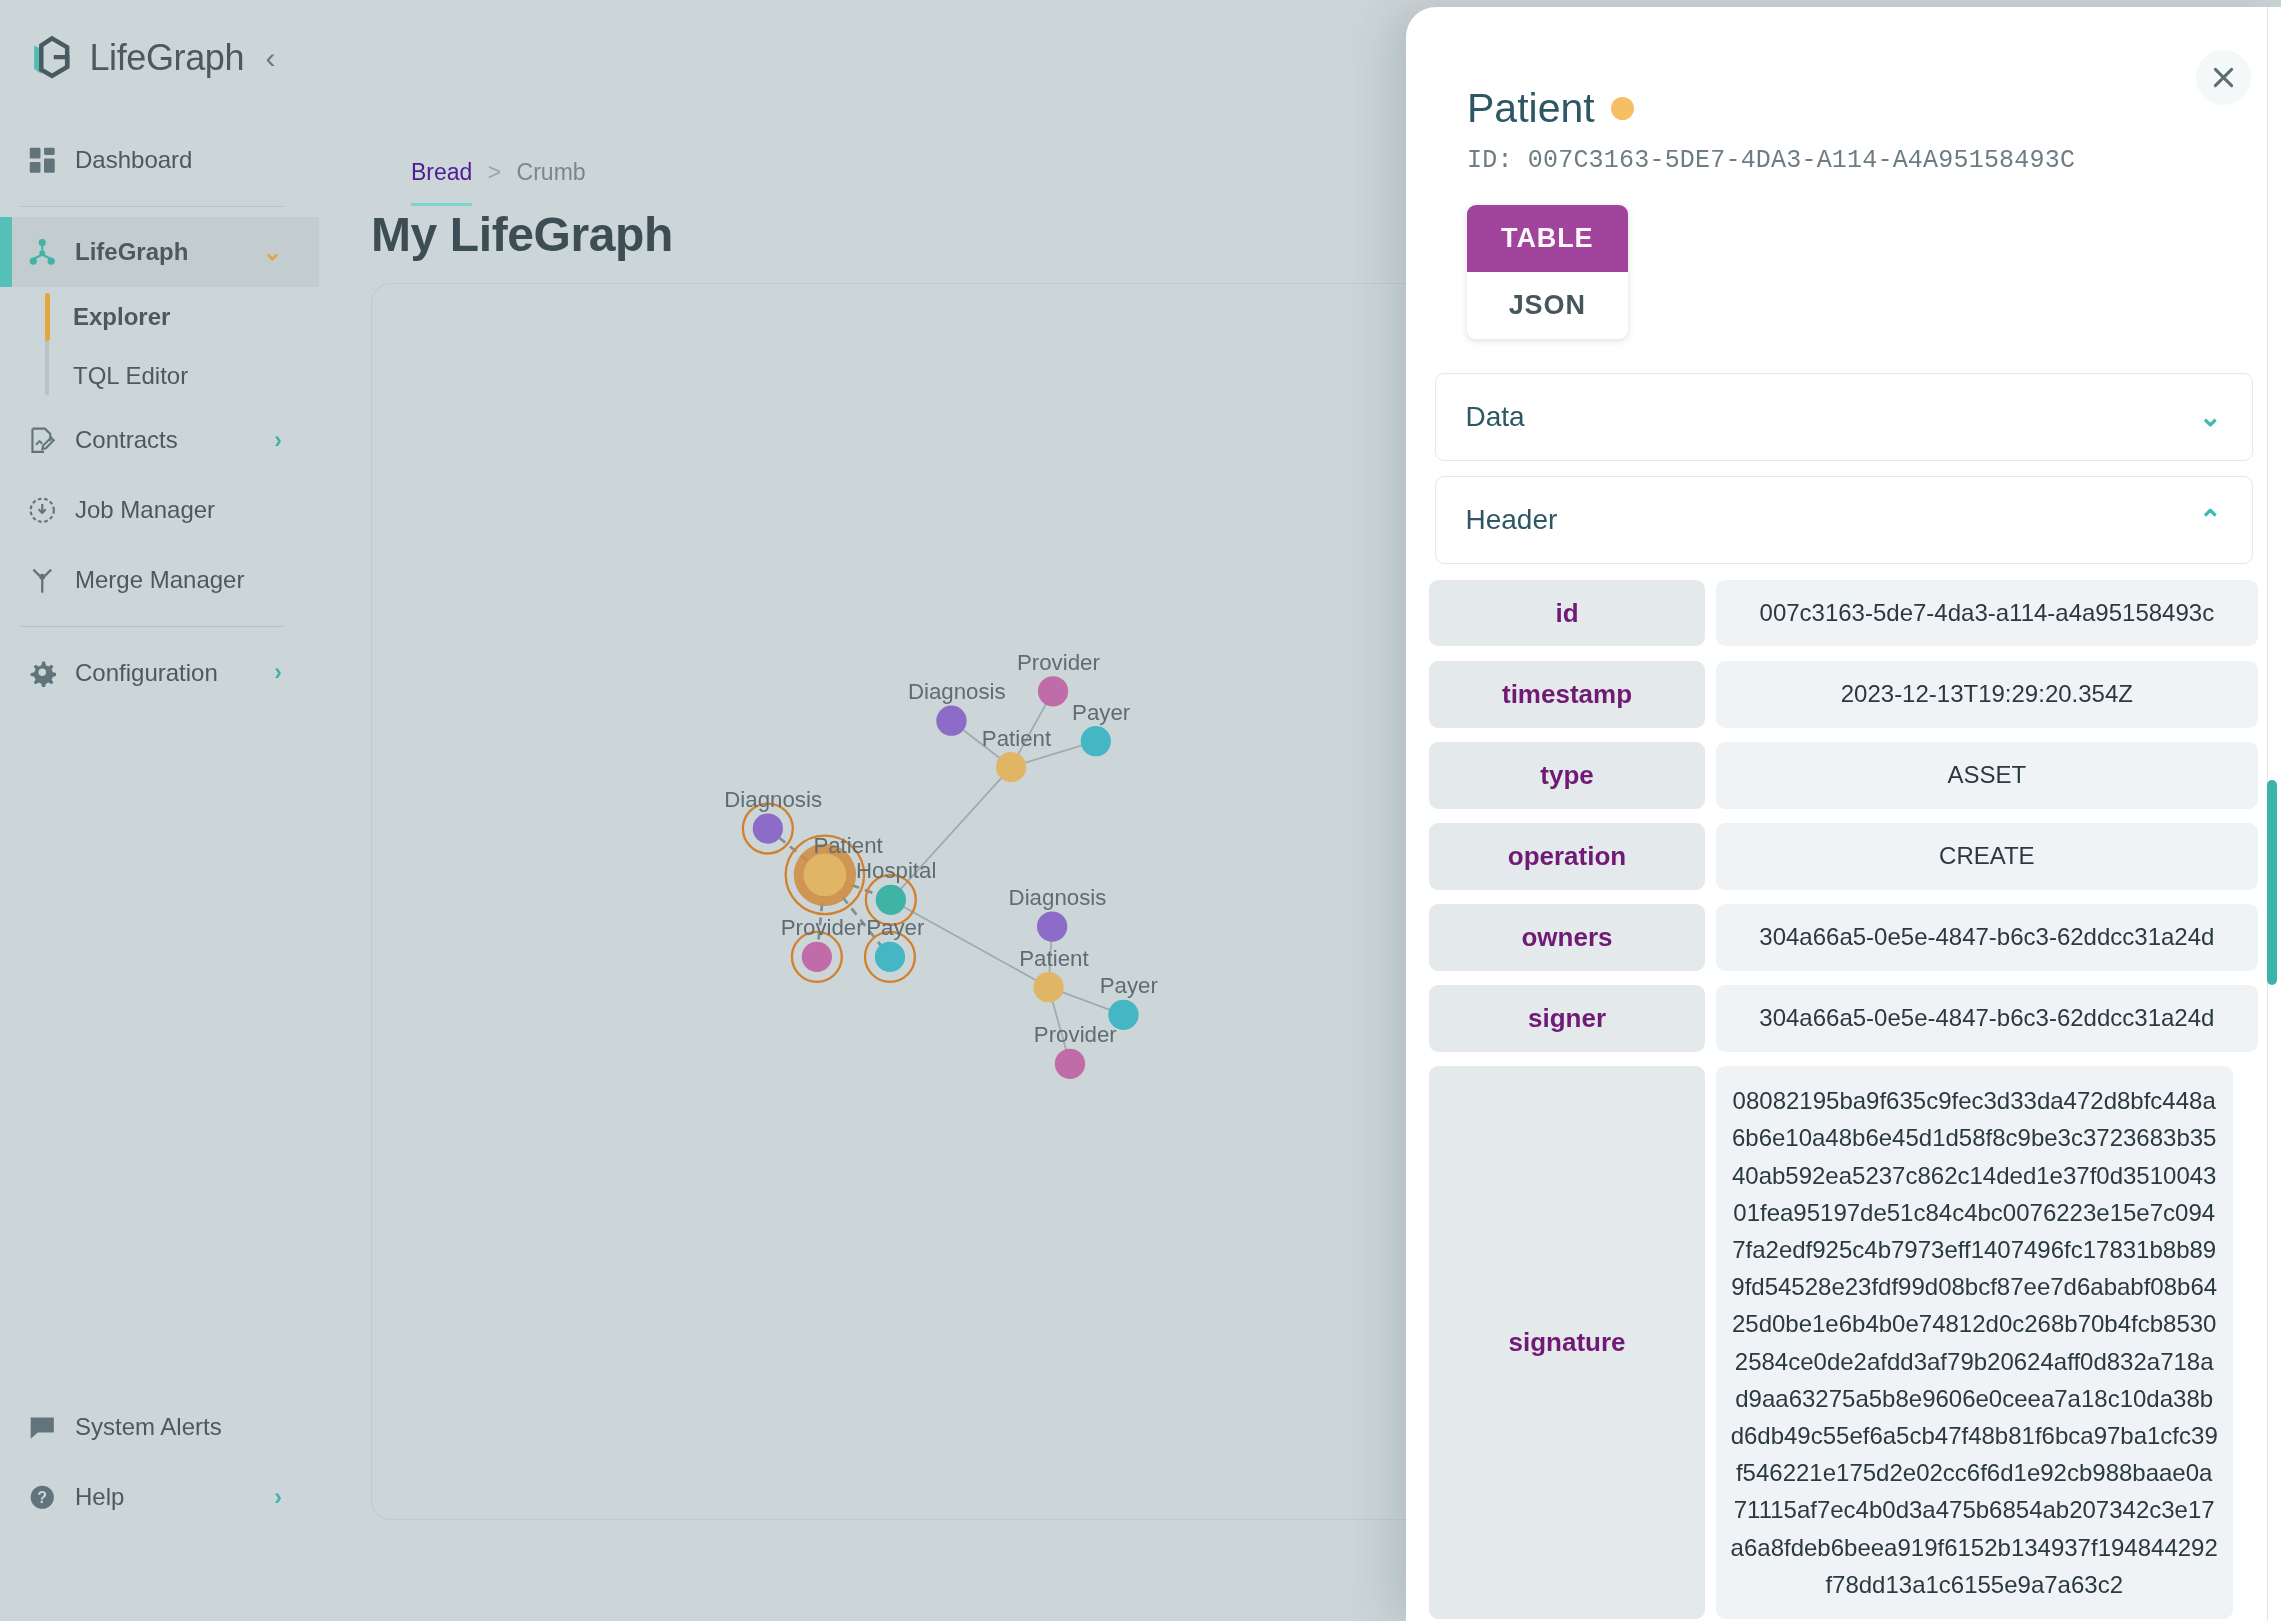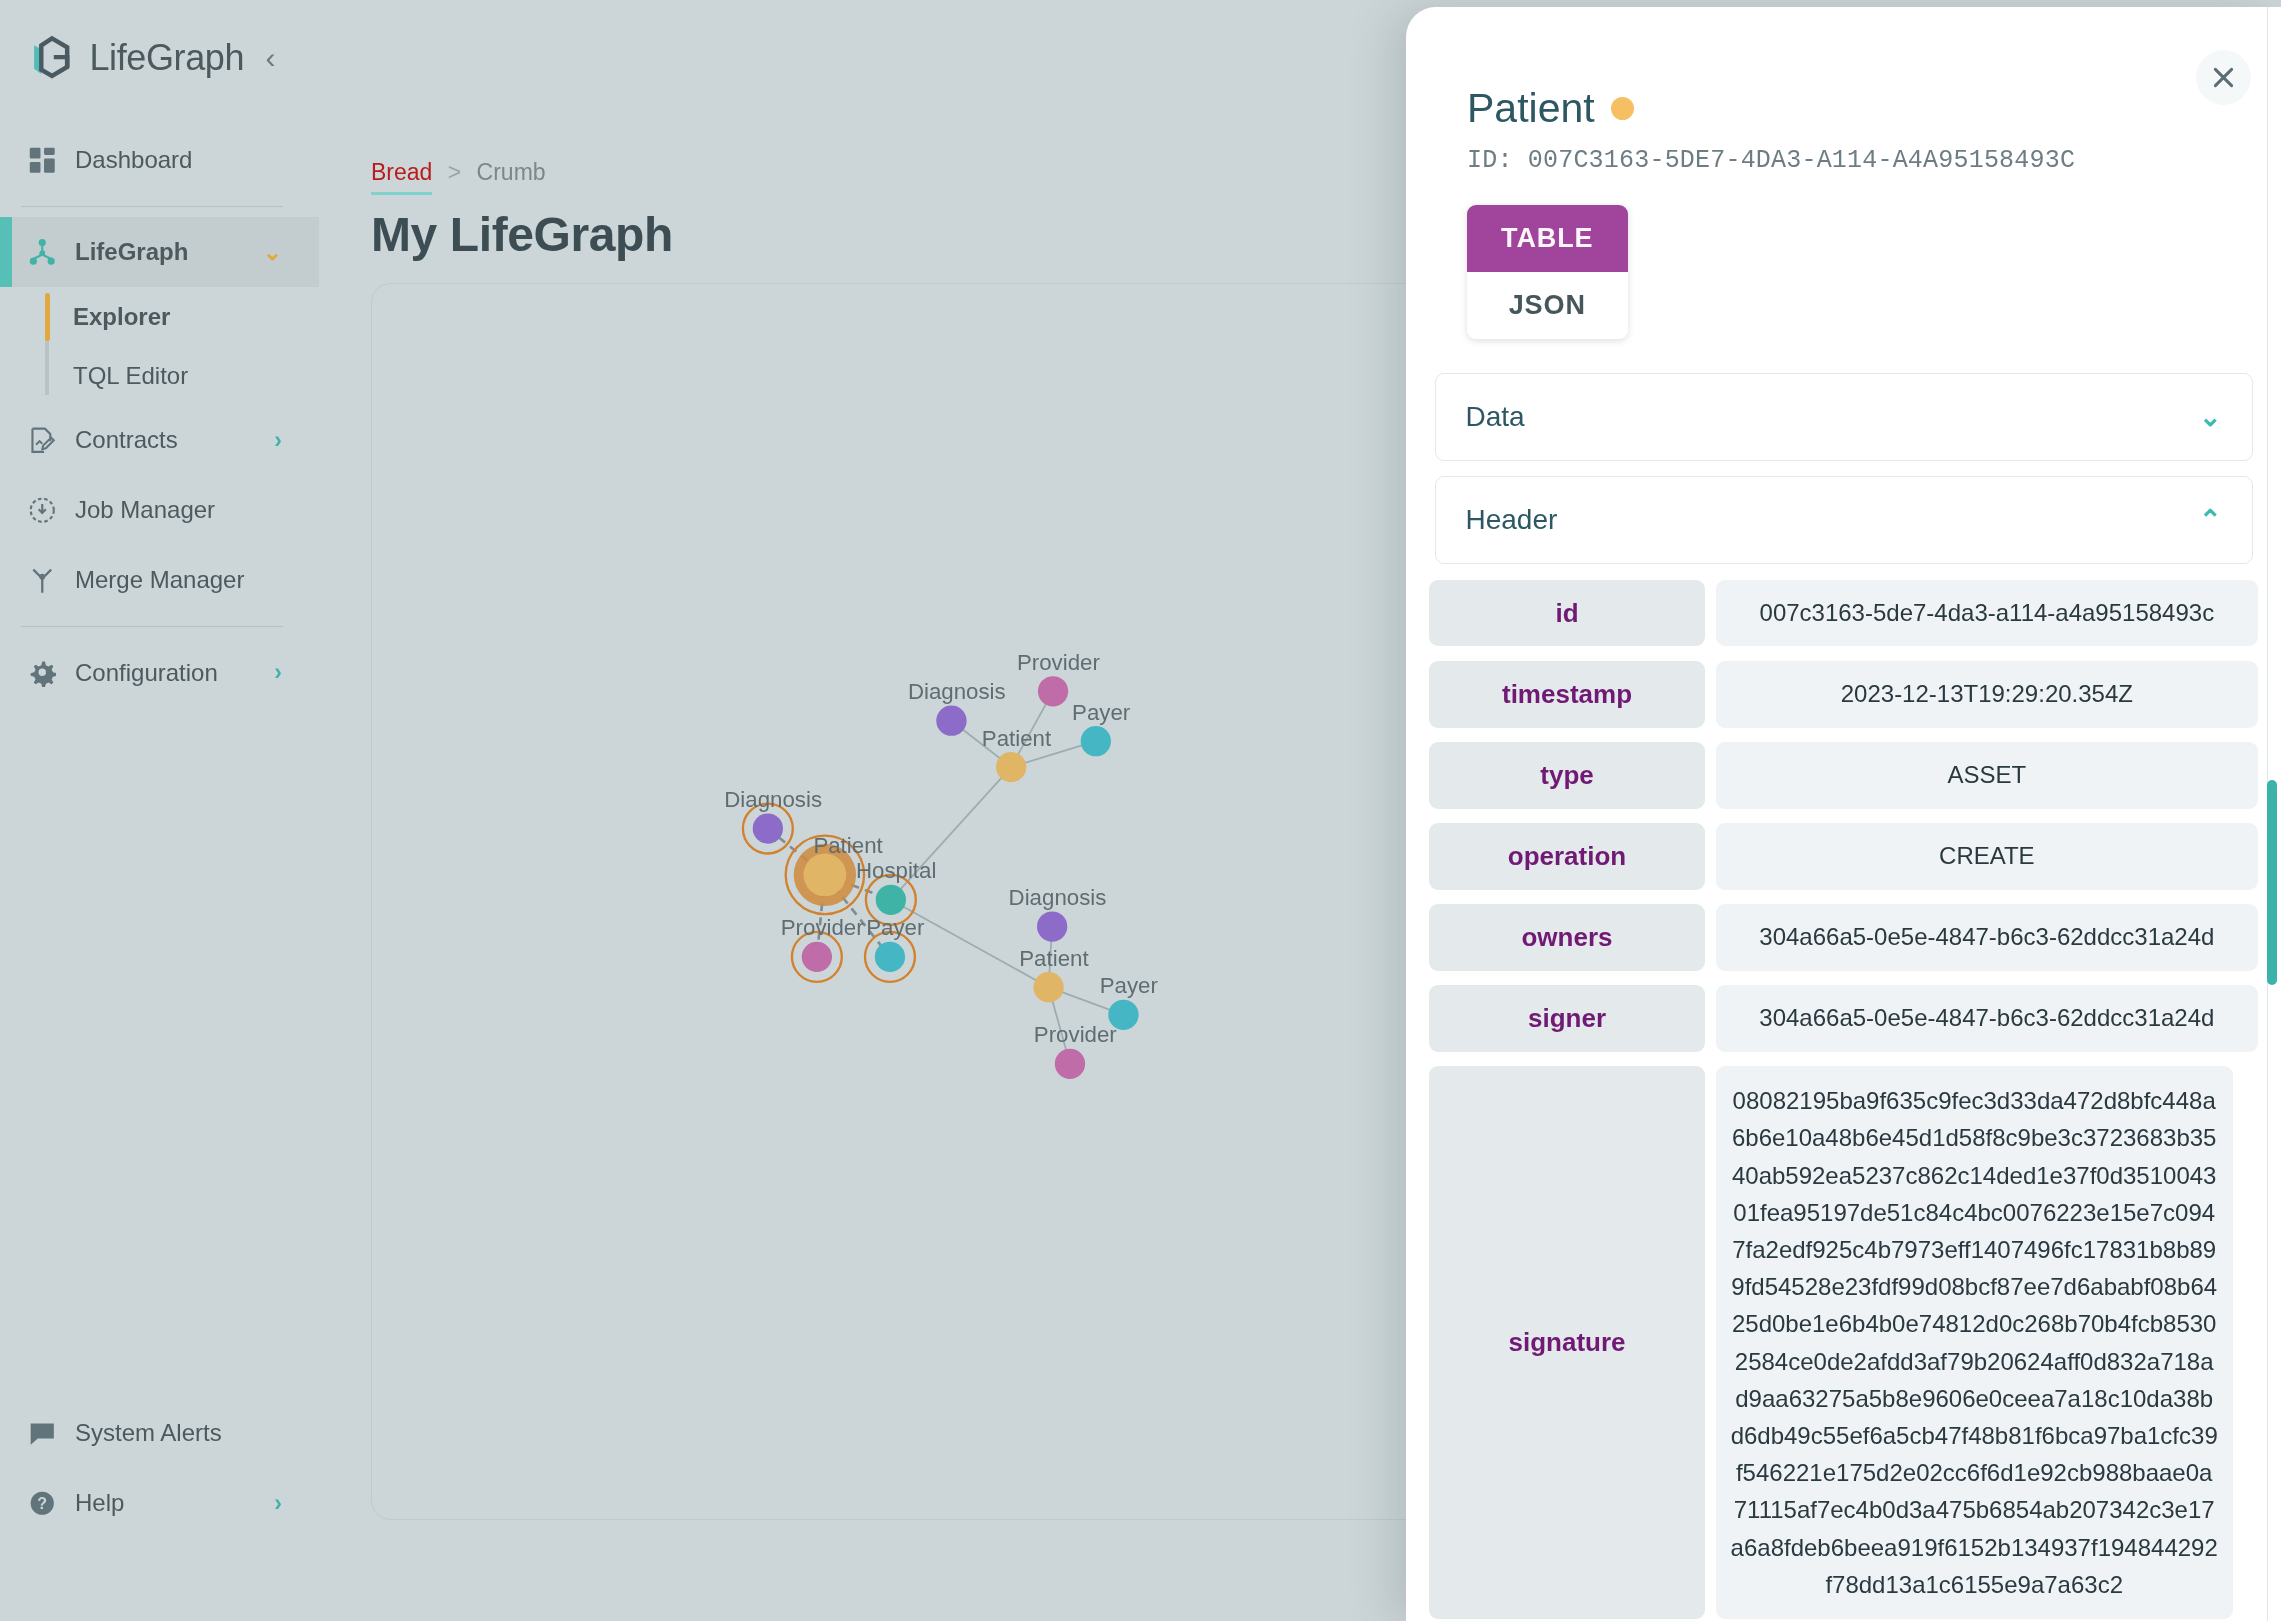--- a/index.html
+++ b/index.html
@@ -47,30 +47,30 @@
   }
   .subnav-item {
     position: relative; display: flex; align-items: center; height: 59px;
     color: #4c5a60; font-size: 24px; cursor: pointer;
   }
   .subnav-item.active { font-weight: bold; }
   .subnav-item.active::before {
     content: ""; position: absolute; left: -28px; top: 5.3px; bottom: 5.3px; width: 5.3px;
     background: #e0a83f; border-radius: 2.7px;
   }
-  .sidebar-bottom { position: absolute; left: 0; bottom: 84px; width: 319px; }
+  .sidebar-bottom { position: absolute; left: 0; bottom: 90px; width: 319px; }
 
   
   .main {
     position: absolute; left: 319px; top: 0; right: 0; height: 1622px;
     background: #ccd5d7;
   }
   .breadcrumb { padding: 159px 0 0 52px; font-size: 23px; color: #7b878c; }
   .breadcrumb .crumb-link {
-    color: #b91c1c; border-bottom: 3.6px solid #7fd3cc; padding-bottom: 7px; cursor: pointer;
+    color: #4c1d95; border-bottom: 3.6px solid #7fd3cc; padding-bottom: 18px; cursor: pointer; margin-left: 40px;
   }
   .breadcrumb .sep { margin: 0 9px; color: #9aa5a9; }
   .page-title {
     padding: 21.4px 0 0 52px; font-size: 48px; color: #3d4d54; font-weight: bold; letter-spacing: -0.4px;
   }
   .graph-panel {
     position: absolute; left: 52px; top: 283px; width: 1248px; height: 1237px;
     background: #ccd6d8; border: 1.8px solid #bfcacd; border-radius: 19.6px;
     overflow: hidden;
   }

